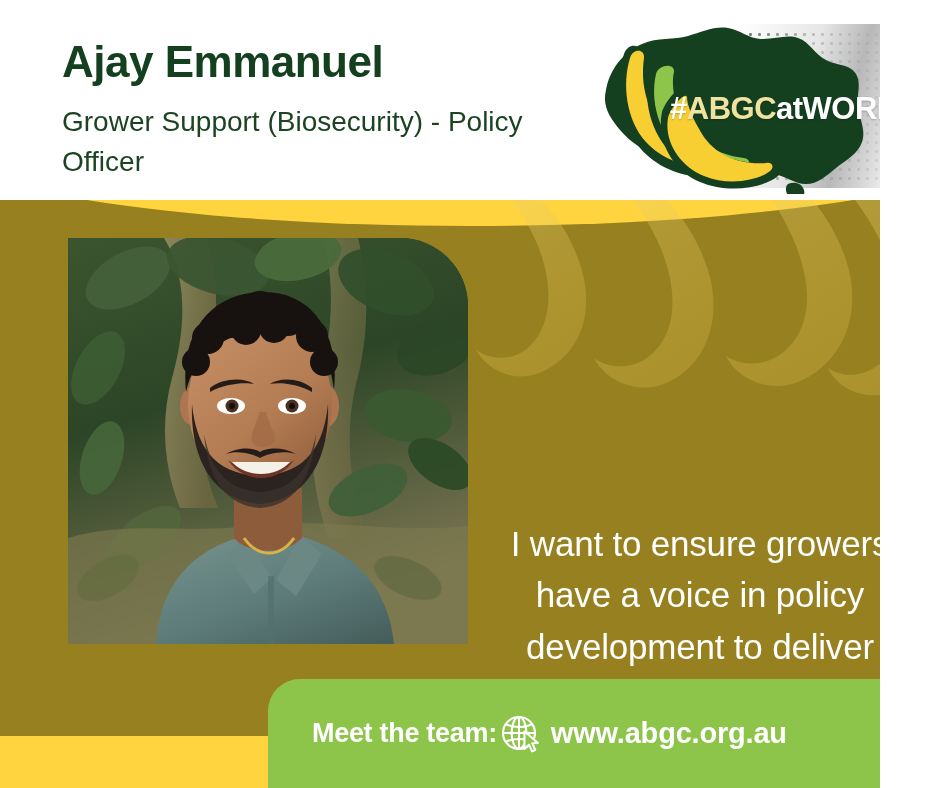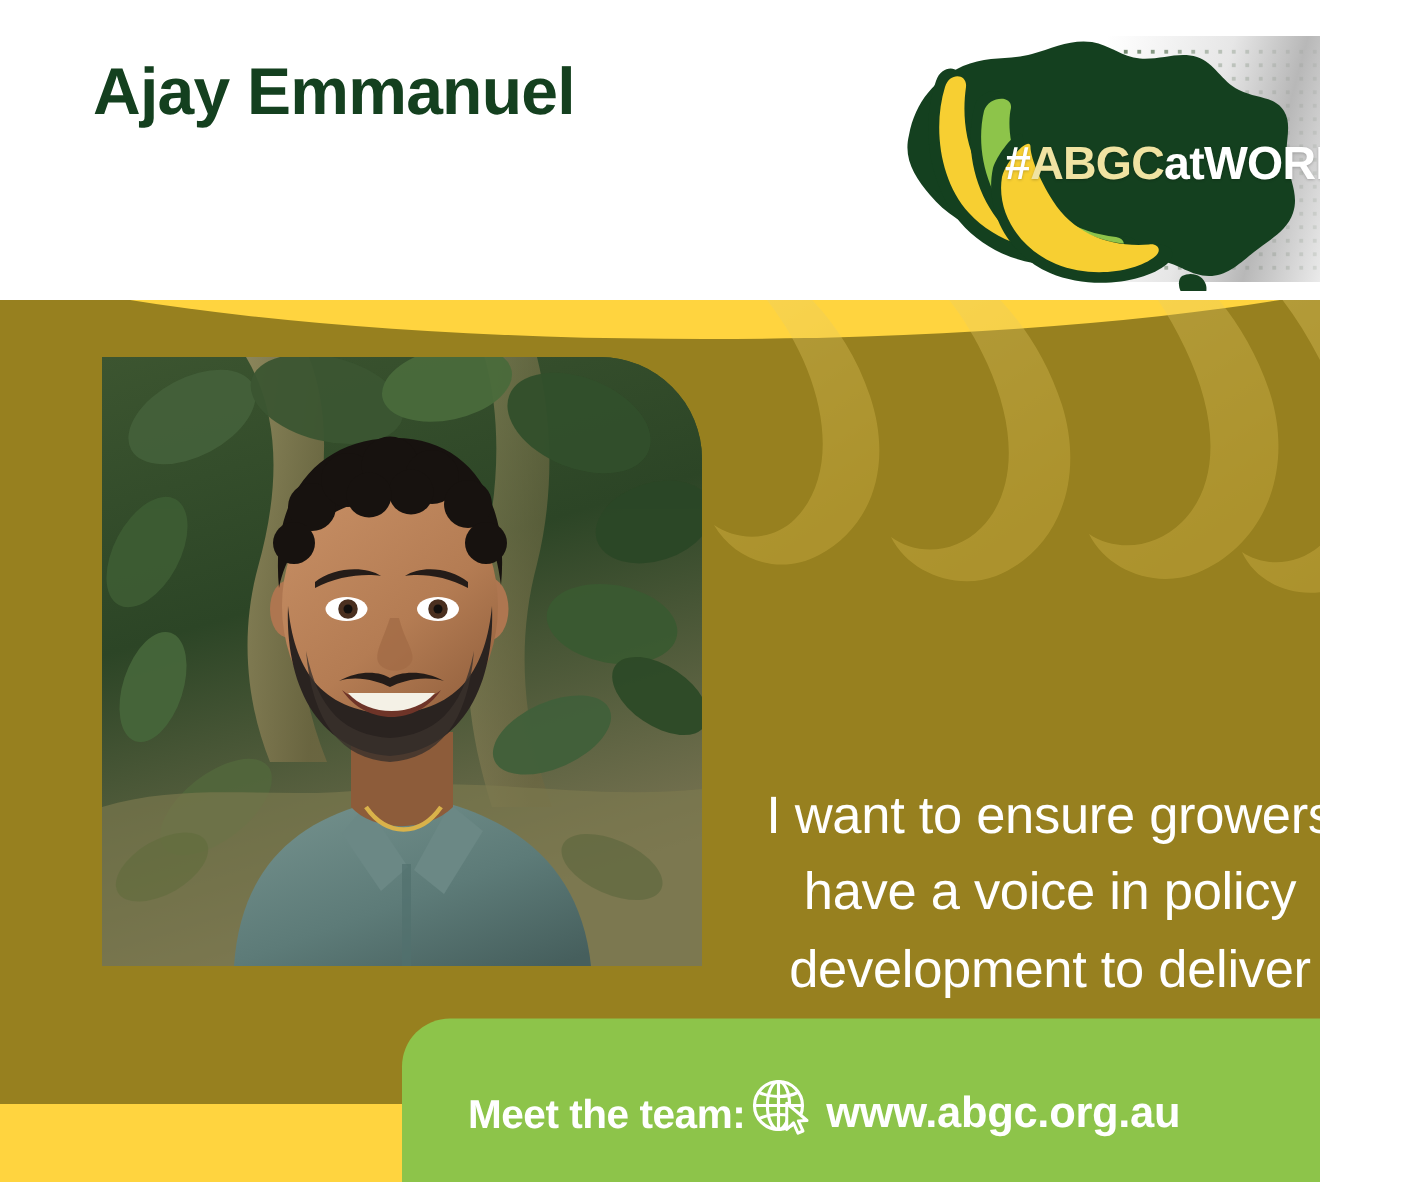--- a/index.html
+++ b/index.html
@@ -175,21 +175,21 @@
     width: 672px;
     height: 109px;
     background: #8dc44a;
     border-radius: 32px 0 0 0;
   }
   .footer-inner {
     position: absolute;
     left: 312px;
     top: 707px;
     display: flex;
-    align-items: flex-end;
+    align-items: center;
     gap: 2px;
     height: 52px;
   }
   .footer-label {
     color: #ffffff;
     font-size: 27px;
     font-weight: bold;
     letter-spacing: -0.3px;
     white-space: nowrap;
   }
@@ -208,20 +208,21 @@
   }
 </style>
 </head>
 <body>
 
 <div class="card">
 
   <div class="header">
 
     <div class="person-name">Ajay Emmanuel</div>
+    <div class="person-role">Grower Support (Biosecurity) - Policy Officer</div>
 
     <div class="logo">
       <div class="logo-dots"></div>
       <div class="logo-gloss"></div>
 
       <svg class="logo-svg" viewBox="0 0 348 176">
 
         <g>
           <path fill="#14401f" d="M18,72 C22,50 36,34 54,26 C70,19 86,22 100,18 C114,14 126,8 140,10
             C152,12 160,20 172,21 C186,22 198,16 210,20 C222,24 226,36 238,42 C250,48 262,46 268,56

